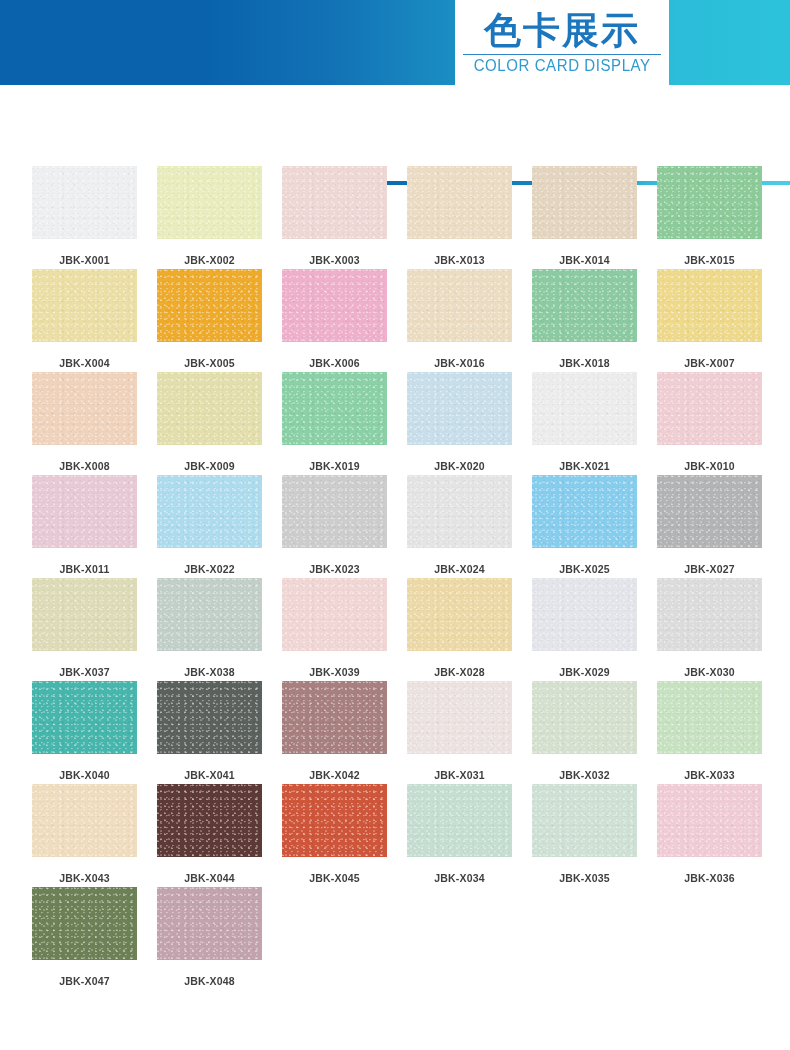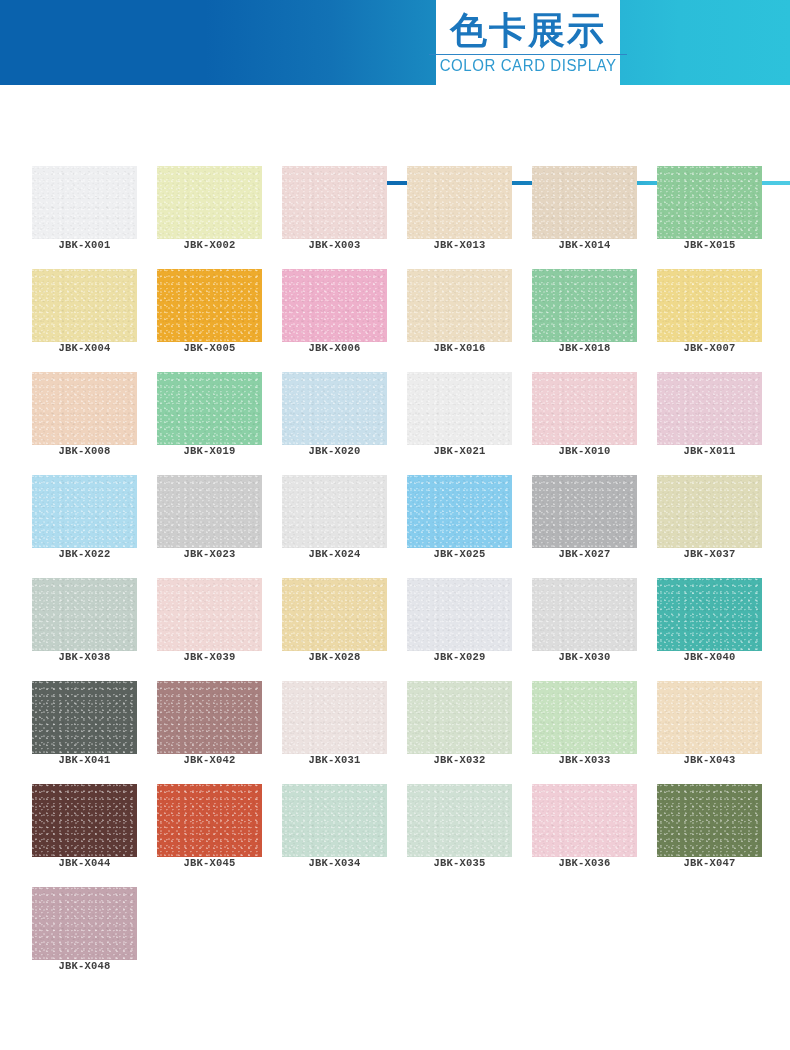--- a/index.html
+++ b/index.html
@@ -25,23 +25,23 @@
                 #1272b5 42%,
                 #1b8fc4 58%,
                 #26b0d4 74%,
                 #2bbdd9 86%,
                 #2dc2db 100%);
     overflow: hidden;
   }
 
   .banner-title-panel {
     position: absolute;
-    left: 436px;
+    left: 455px;
     top: 0;
-    width: 184px;
+    width: 214px;
     height: 85px;
     background: #ffffff;
     display: flex;
     flex-direction: column;
     align-items: center;
     justify-content: center;
     padding-top: 2px;
   }
 
   .banner-title-cn {
@@ -141,25 +141,25 @@
       radial-gradient(circle at 82% 74%, rgba(0,0,0,0.040) 0.7px, transparent 1.1px),
       radial-gradient(circle at 50% 88%, rgba(255,255,255,0.38) 0.6px, transparent 1.0px),
       radial-gradient(circle at 24% 46%, rgba(0,0,0,0.035) 0.6px, transparent 1.0px);
     background-size: 7px 7px, 9px 9px, 6px 6px, 11px 11px, 8px 8px, 5px 5px;
     mix-blend-mode: normal;
     opacity: 0.9;
     pointer-events: none;
   }
 
   .chip-label {
-    font-family: Liberation Mono, monospace;
+    font-family: Liberation Sans, sans-serif;
     font-size: 10.5px;
     font-weight: bold;
     color: #3f3f3f;
-    margin-top: 0;
+    margin-top: 15px;
     letter-spacing: 0.2px;
     white-space: nowrap;
   }
 </style>
 </head>
 <body>
 
 <div class="banner">
   <div class="banner-title-panel">
     <div class="banner-title-cn">色卡展示</div>
@@ -220,20 +220,24 @@
     </div>
     <div class="cell">
       <div class="chip" style="background: rgb(239, 217, 139);"></div>
       <div class="chip-label" style="color: rgb(63, 63, 63);">JBK-X007</div>
     </div>
     <div class="cell">
       <div class="chip" style="background: rgb(239, 211, 189);"></div>
       <div class="chip-label" style="color: rgb(63, 63, 63);">JBK-X008</div>
     </div>
     <div class="cell">
+      <div class="chip" style="background: rgb(226, 223, 173);"></div>
+      <div class="chip-label" style="color: rgb(63, 63, 63);">JBK-X009</div>
+    </div>
+    <div class="cell">
       <div class="chip" style="background: rgb(139, 208, 166);"></div>
       <div class="chip-label" style="color: rgb(63, 63, 63);">JBK-X019</div>
     </div>
     <div class="cell">
       <div class="chip" style="background: rgb(200, 223, 235);"></div>
       <div class="chip-label" style="color: rgb(63, 63, 63);">JBK-X020</div>
     </div>
     <div class="cell">
       <div class="chip" style="background: rgb(236, 236, 236);"></div>
       <div class="chip-label" style="color: rgb(63, 63, 63);">JBK-X021</div>

